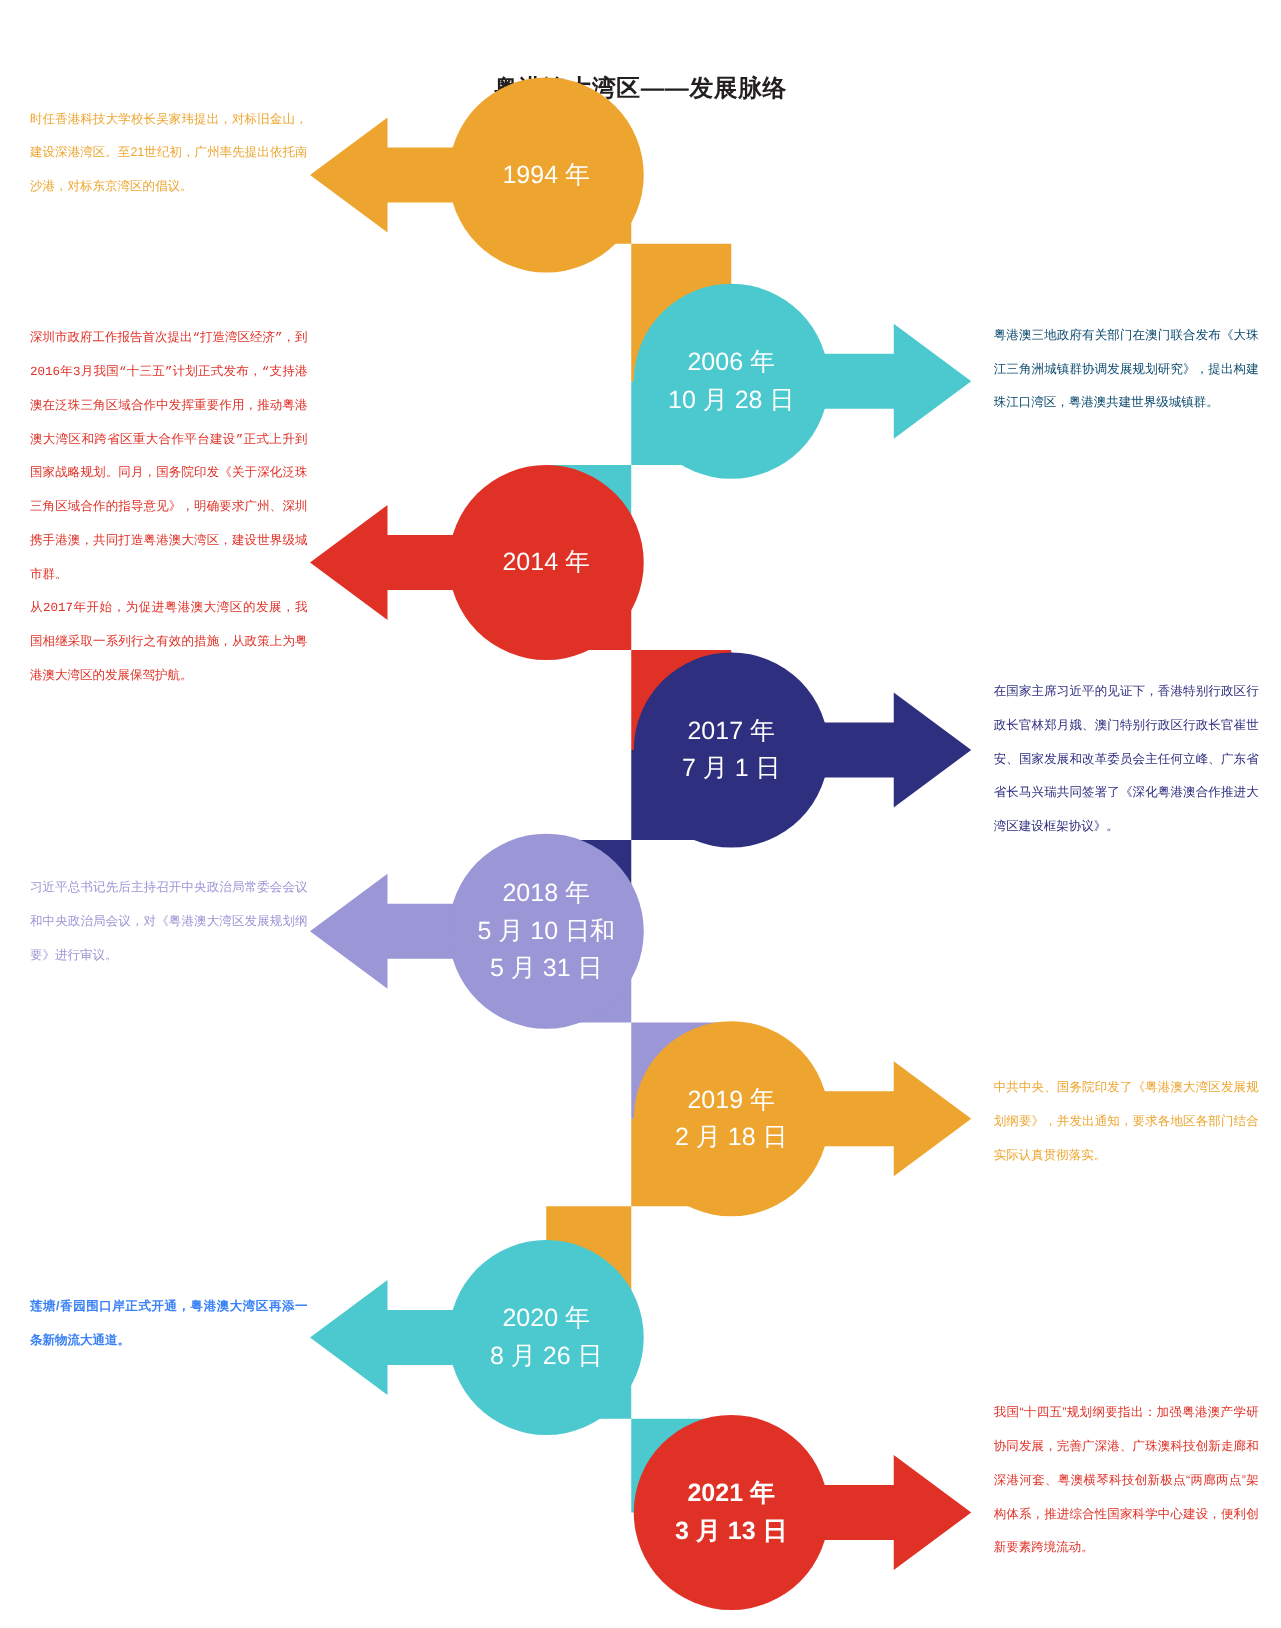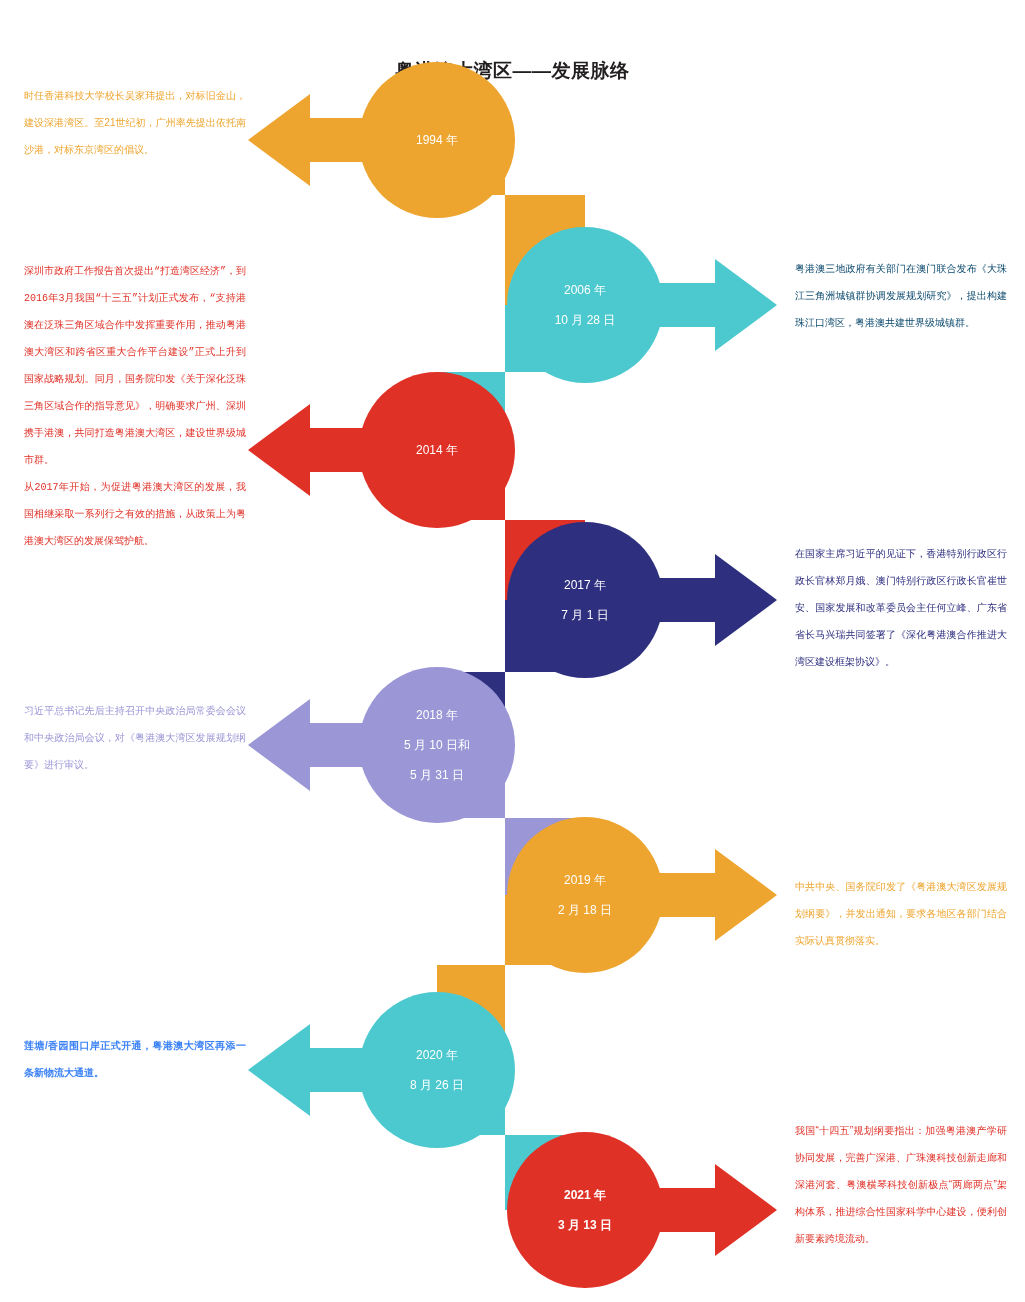--- a/index.html
+++ b/index.html
@@ -31,21 +31,21 @@
   .svg-layer {
     position: absolute;
     top: 0;
     left: 0;
     width: 1025px;
     height: 1302px;
   }
   .node-label {
     position: absolute;
     color: #ffffff;
-    font-size: 12px;
+    font-size: 20px;
     line-height: 30px;
     text-align: center;
     font-weight: normal;
     white-space: pre-line;
     pointer-events: none;
   }
   .side-text {
     position: absolute;
     font-size: 10px;
     line-height: 27px;
@@ -143,19 +143,19 @@
 
   <div class="side-text right" style="left:795px; top:255px; width:212px; color:#0c4a6e;">粤港澳三地政府有关部门在澳门联合发布《大珠江三角洲城镇群协调发展规划研究》，提出构建珠江口湾区，粤港澳共建世界级城镇群。</div>
 
   <div class="side-text left" style="left:24px; top:258px; width:222px; color:#e03127;font-family:Liberation Mono, monospace;">深圳市政府工作报告首次提出“打造湾区经济”，到2016年3月我国“十三五”计划正式发布，“支持港澳在泛珠三角区域合作中发挥重要作用，推动粤港澳大湾区和跨省区重大合作平台建设”正式上升到国家战略规划。同月，国务院印发《关于深化泛珠三角区域合作的指导意见》，明确要求广州、深圳携手港澳，共同打造粤港澳大湾区，建设世界级城市群。
 从2017年开始，为促进粤港澳大湾区的发展，我国相继采取一系列行之有效的措施，从政策上为粤港澳大湾区的发展保驾护航。</div>
 
   <div class="side-text left" style="left:24px; top:697px; width:222px; color:#9b96d6;">习近平总书记先后主持召开中央政治局常委会会议和中央政治局会议，对《粤港澳大湾区发展规划纲要》进行审议。</div>
 
   <div class="side-text right" style="left:795px; top:540px; width:212px; color:#2e2f7f;">在国家主席习近平的见证下，香港特别行政区行政长官林郑月娥、澳门特别行政区行政长官崔世安、国家发展和改革委员会主任何立峰、广东省省长马兴瑞共同签署了《深化粤港澳合作推进大湾区建设框架协议》。</div>
 
-  <div class="side-text right" style="left:795px; top:857px; width:212px; color:#eda52f;margin-top:16px;">中共中央、国务院印发了《粤港澳大湾区发展规划纲要》，并发出通知，要求各地区各部门结合实际认真贯彻落实。</div>
+  <div class="side-text right" style="left:795px; top:857px; width:212px; color:#eda52f;">中共中央、国务院印发了《粤港澳大湾区发展规划纲要》，并发出通知，要求各地区各部门结合实际认真贯彻落实。</div>
 
   <div class="side-text left" style="left:24px; top:1032px; width:222px; color:#3b82f6;font-weight:bold;">莲塘/香园围口岸正式开通，粤港澳大湾区再添一条新物流大通道。</div>
 
   <div class="side-text right" style="left:795px; top:1117px; width:212px; color:#e03127;">我国“十四五”规划纲要指出：加强粤港澳产学研协同发展，完善广深港、广珠澳科技创新走廊和深港河套、粤澳横琴科技创新极点“两廊两点”架构体系，推进综合性国家科学中心建设，便利创新要素跨境流动。</div>
 
 </div>
 
 </body></html>

